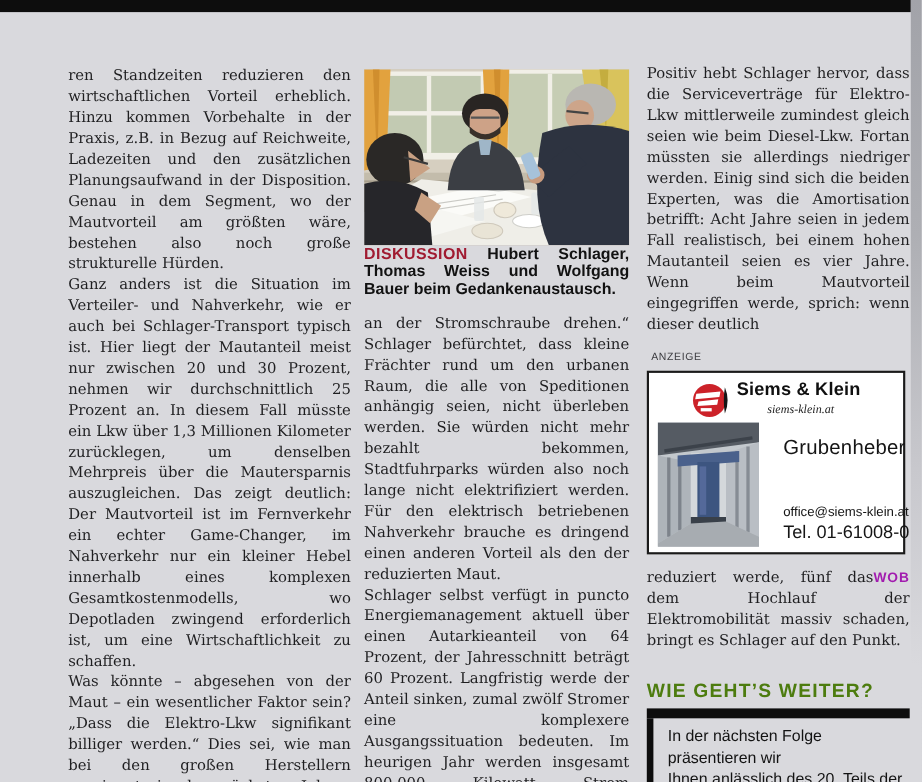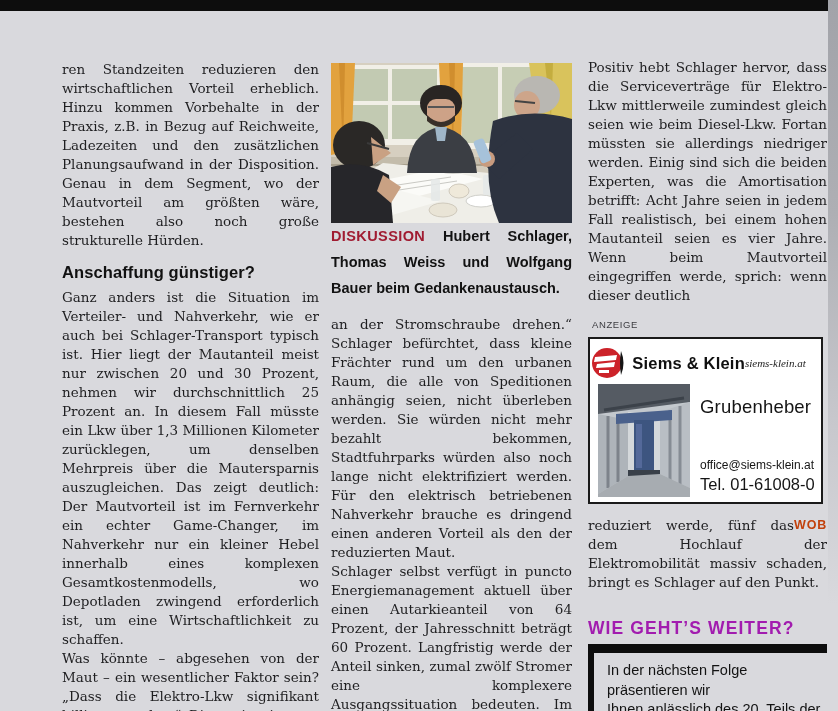--- a/index.html
+++ b/index.html
@@ -10,56 +10,55 @@
         background:linear-gradient(180deg,#a2a3a9 0%,#aeafb4 30%,#c8c8cd 60%,#d9d9dd 85%);}
   .col{position:absolute;top:60px;color:#1e1e20;font-size:13.5px;line-height:19px;}
   .col p{margin:0;text-align:justify;hyphens:auto;}
   .col-1{left:62px;width:257px;}
   .col-2{left:331px;width:241px;top:63px;}
   .col-3{left:588px;width:239px;top:58px;}
   h3.sec{font-family:"Liberation Sans", sans-serif;font-size:16.5px;color:#111;
          margin:13px 0 6px 0;font-weight:bold;letter-spacing:0.1px;}
   .photo-wrap{width:241px;height:160px;overflow:hidden;background:#cfc8b8;}
   .caption{font-family:"Liberation Sans", sans-serif;font-weight:bold;font-size:14.5px;
-           line-height:26px;color:#121212;margin:9px 0 0 0;}
+           line-height:16px;color:#121212;margin:9px 0 0 0;}
   .caption .lbl{color:#a01b31;letter-spacing:0.4px;}
   .gap14{height:14px;}
   .anzeige{font-family:"Liberation Sans", sans-serif;font-size:9.5px;color:#3c3c40;
            letter-spacing:0.6px;margin:10px 0 3px 4px;}
   .adbox{width:235px;height:167px;background:#ffffff;border:2px solid #1a1a1a;
          box-sizing:border-box;position:relative;}
   .ad-logo-row{position:absolute;left:0;top:6px;width:100%;display:flex;justify-content:center;align-items:center;gap:5px;}
-  .ad-brandblock{display:flex;align-items:flex-end;}
+  .ad-brandblock{display:flex;flex-direction:column;align-items:flex-end;}
   .ad-brand{font-family:"Liberation Sans", sans-serif;font-weight:bold;font-size:16.5px;color:#101010;letter-spacing:0.2px;}
-  .ad-web{font-family:"Liberation Serif", serif;font-style:italic;font-size:11px;color:#222;margin-top:-1px;margin-right:14px;}
+  .ad-web{font-family:"Liberation Serif", serif;font-style:italic;font-size:11px;color:#222;margin-top:-1px;margin-right:24px;}
   .ad-photo{position:absolute;left:8px;top:45px;width:92px;height:113px;overflow:hidden;background:#9aa0a6;}
-  .ad-textblock{position:absolute;left:110px;top:58px;width:118px;font-family:"Liberation Sans", sans-serif;color:#151515;}
+  .ad-textblock{position:absolute;left:122px;top:58px;width:118px;font-family:"Liberation Sans", sans-serif;color:#151515;}
   .ad-product{font-size:18.5px;letter-spacing:0.2px;}
   .ad-email{font-size:12px;margin-top:40px;}
   .ad-phone{font-size:16.5px;margin-top:0;}
   .p-after-ad{margin-top:12px !important;}
-  .author{float:right;font-family:"Liberation Sans", sans-serif;font-weight:bold;font-size:12.5px;letter-spacing:0.8px;color:#c2410c;}
+  .author{float:right;font-family:"Liberation Sans", sans-serif;font-weight:bold;font-size:12.5px;letter-spacing:0.8px;color:#a21caf;}
   .teaser{margin-top:27px;}
   .teaser-h{font-family:"Liberation Sans", sans-serif;font-weight:bold;font-size:17.5px;
-            color:#a21caf;letter-spacing:1.1px;margin:0 0 6px 0;}
+            color:#4d7c0f;letter-spacing:1.1px;margin:0 0 6px 0;}
   .teaser-topbar{width:239px;height:9px;background:#0d0d0d;}
   .teaser-body{border-left:6px solid #0d0d0d;padding:8px 0 14px 13px;min-height:92px;}
   .teaser-text{font-family:"Liberation Sans", sans-serif;font-size:14.5px;line-height:19.5px;
                color:#131313;white-space:pre-line;}
 </style>
 </head>
 <body>
 
 <div class="page">
   <div class="topbar"></div>
   <div class="edge"></div>
 
   <div class="col col-1">
     <p>ren Standzeiten reduzieren den wirtschaftlichen Vorteil erheblich. Hinzu kommen Vorbehalte in der Praxis, z.B. in Bezug auf Reichweite, Ladezeiten und den zusätzlichen Planungsaufwand in der Disposition. Genau in dem Segment, wo der Mautvorteil am größten wäre, bestehen also noch große strukturelle Hürden.</p>
-    <h3 class="sec">Anschaffung günstiger?</h3>
     <p>Ganz anders ist die Situation im Verteiler- und Nahverkehr, wie er auch bei Schlager-Transport typisch ist. Hier liegt der Mautanteil meist nur zwischen 20 und 30 Prozent, nehmen wir durchschnittlich 25 Prozent an. In diesem Fall müsste ein Lkw über 1,3 Millionen Kilometer zurücklegen, um denselben Mehrpreis über die Mautersparnis auszugleichen. Das zeigt deutlich: Der Mautvorteil ist im Fernverkehr ein echter Game-Changer, im Nahverkehr nur ein kleiner Hebel innerhalb eines komplexen Gesamtkostenmodells, wo Depotladen zwingend erforderlich ist, um eine Wirtschaftlichkeit zu schaffen.</p>
     <p>Was könnte – abgesehen von der Maut – ein wesentlicher Faktor sein? „Dass die Elektro-Lkw signifikant billiger werden.“ Dies sei, wie man bei den großen Herstellern vernimmt, in den nächsten Jahren allerdings nicht zu erwarten. Thomas Weiss ergänzt: „Was das Maut-Thema betrifft, sind etwa Entsorger das beste Beispiel. Hier haben sieben von acht Fällen einen Autobahnanteil von lediglich fünf Prozent. Entsorger können also nur</p>
   </div>
 
   <div class="col col-2">
     <div class="photo-wrap">
       <svg width="241" height="160" viewBox="0 0 241 160" xmlns="http://www.w3.org/2000/svg">
         <rect x="0" y="0" width="241" height="160" fill="#d2cbbc"></rect>
         <rect x="0" y="0" width="241" height="95" fill="#d6cfc0"></rect>
 

